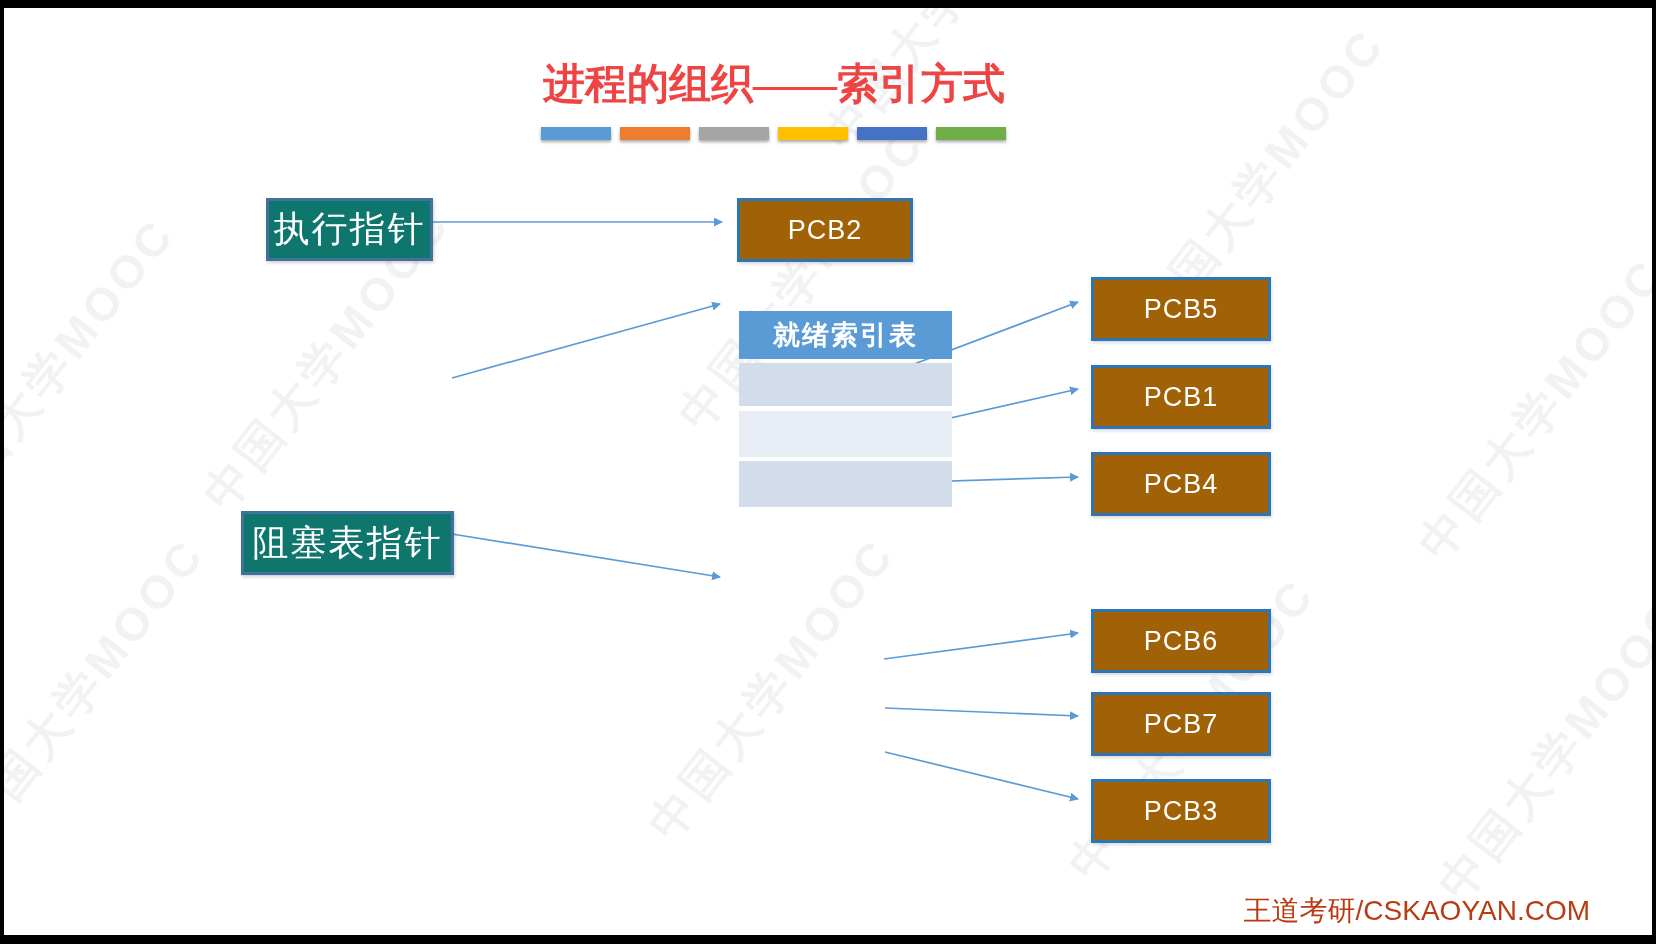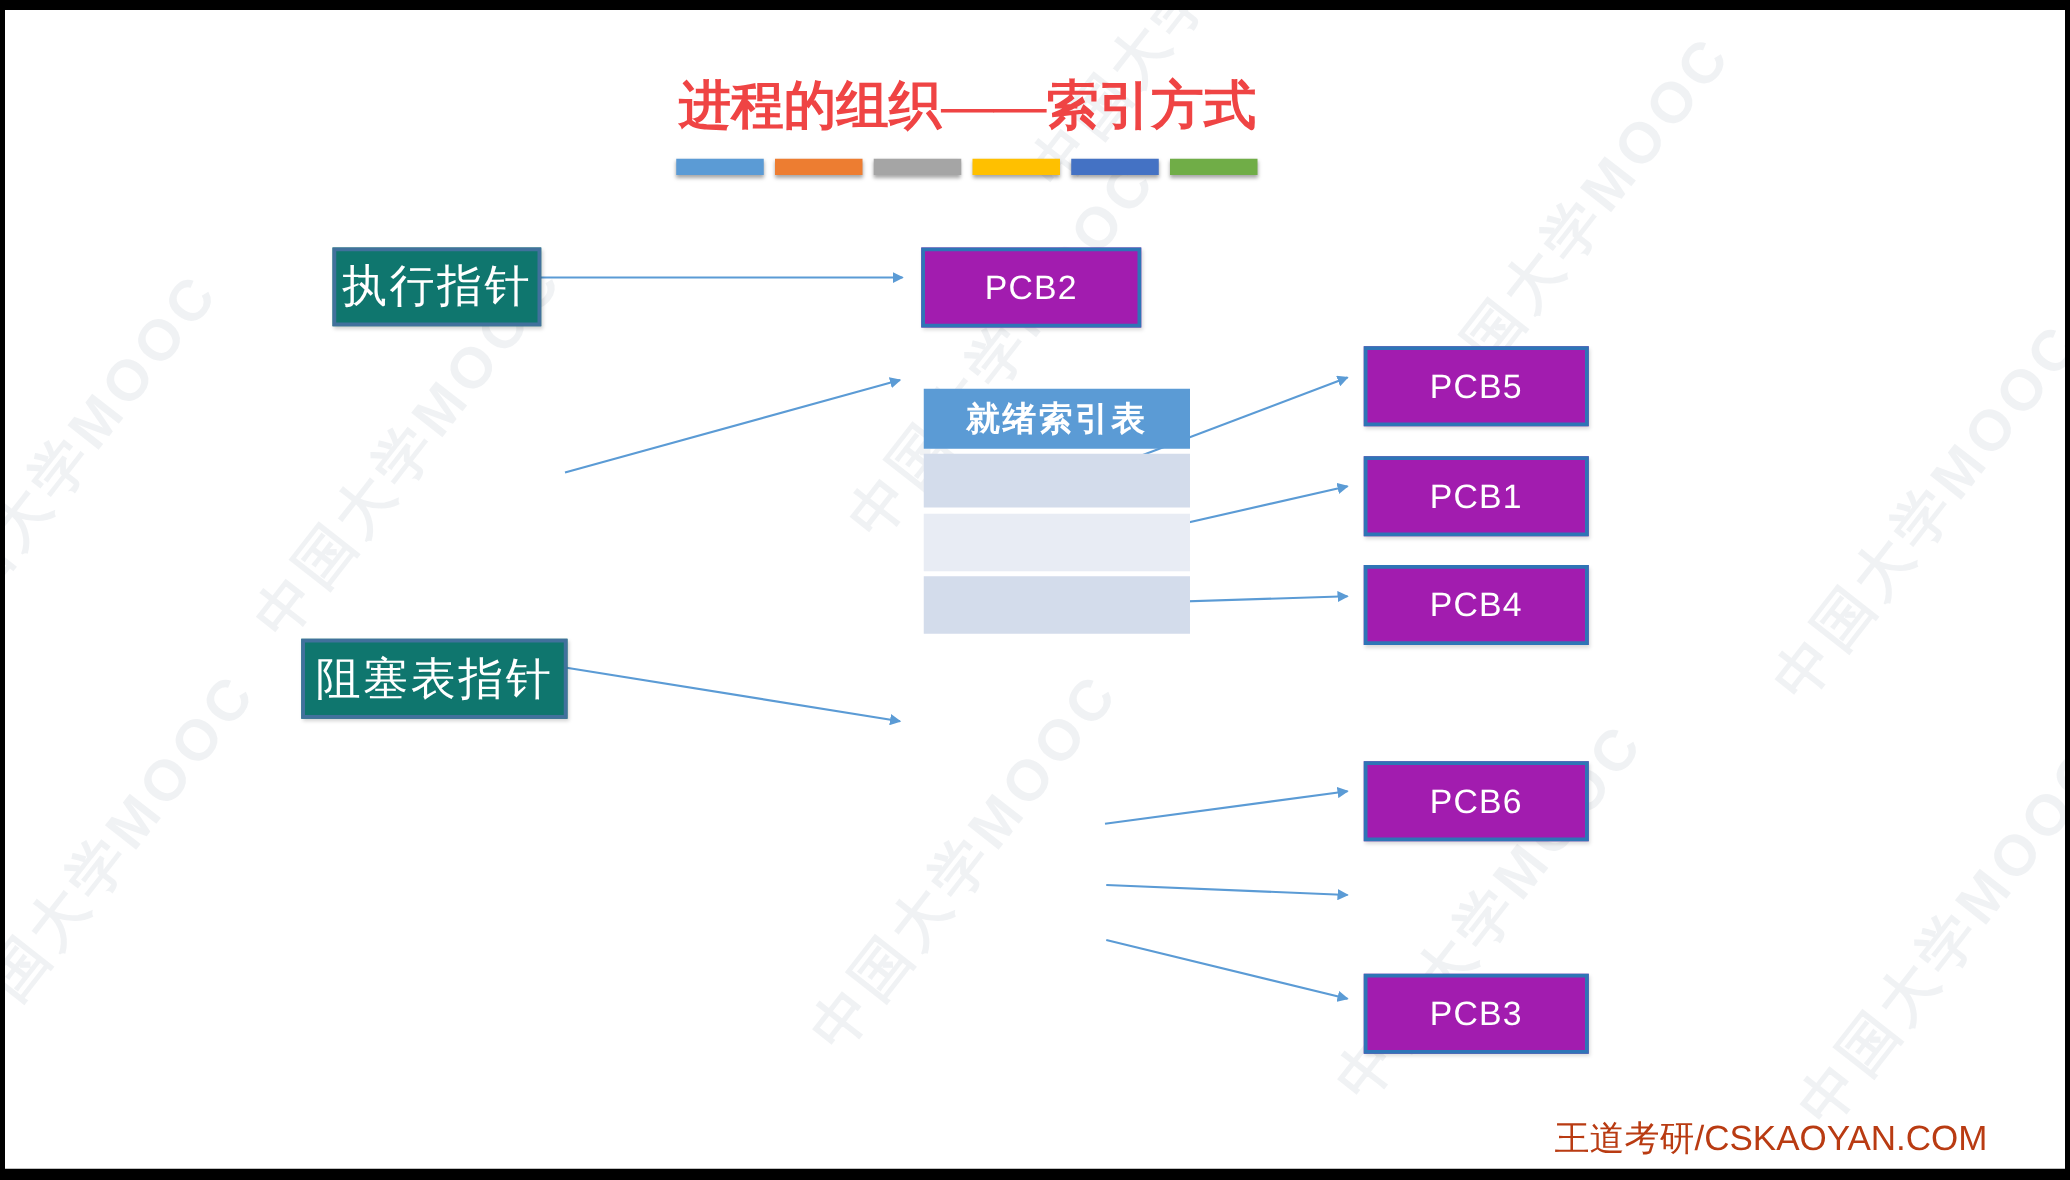--- a/index.html
+++ b/index.html
@@ -68,21 +68,21 @@
     letter-spacing: 2px;
     box-shadow: 1px 2px 3px rgba(0,0,0,0.18);
   }
   .ptr-exec    { left: 262px; top: 190px; width: 167px; height: 63px; }
   .ptr-ready   { left: 240px; top: 347px; width: 211px; height: 65px; }
   .ptr-blocked { left: 237px; top: 503px; width: 213px; height: 64px; }
 
   
   .pcb-box {
     position: absolute;
-    background: #a21caf;
+    background: #a16207;
     border: 3px solid #2E75B6;
     color: #ffffff;
     display: flex;
     align-items: center;
     justify-content: center;
     font-size: 27px;
     letter-spacing: 1px;
     box-shadow: 1px 2px 3px rgba(0,0,0,0.15);
   }
   .pcb2 { left: 733px;  top: 190px; width: 176px; height: 64px; }
@@ -207,19 +207,22 @@
     <span>PCB1</span>
   </div>
   <div class="pcb-box pcb4">
     <span>PCB4</span>
   </div>
 
 
   <div class="pcb-box pcb6">
     <span>PCB6</span>
   </div>
+  <div class="pcb-box pcb7">
+    <span>PCB7</span>
+  </div>
   <div class="pcb-box pcb3">
     <span>PCB3</span>
   </div>
 
   <div class="footer">王道考研/CSKAOYAN.COM</div>
 
 </div>
 
 </body></html>

